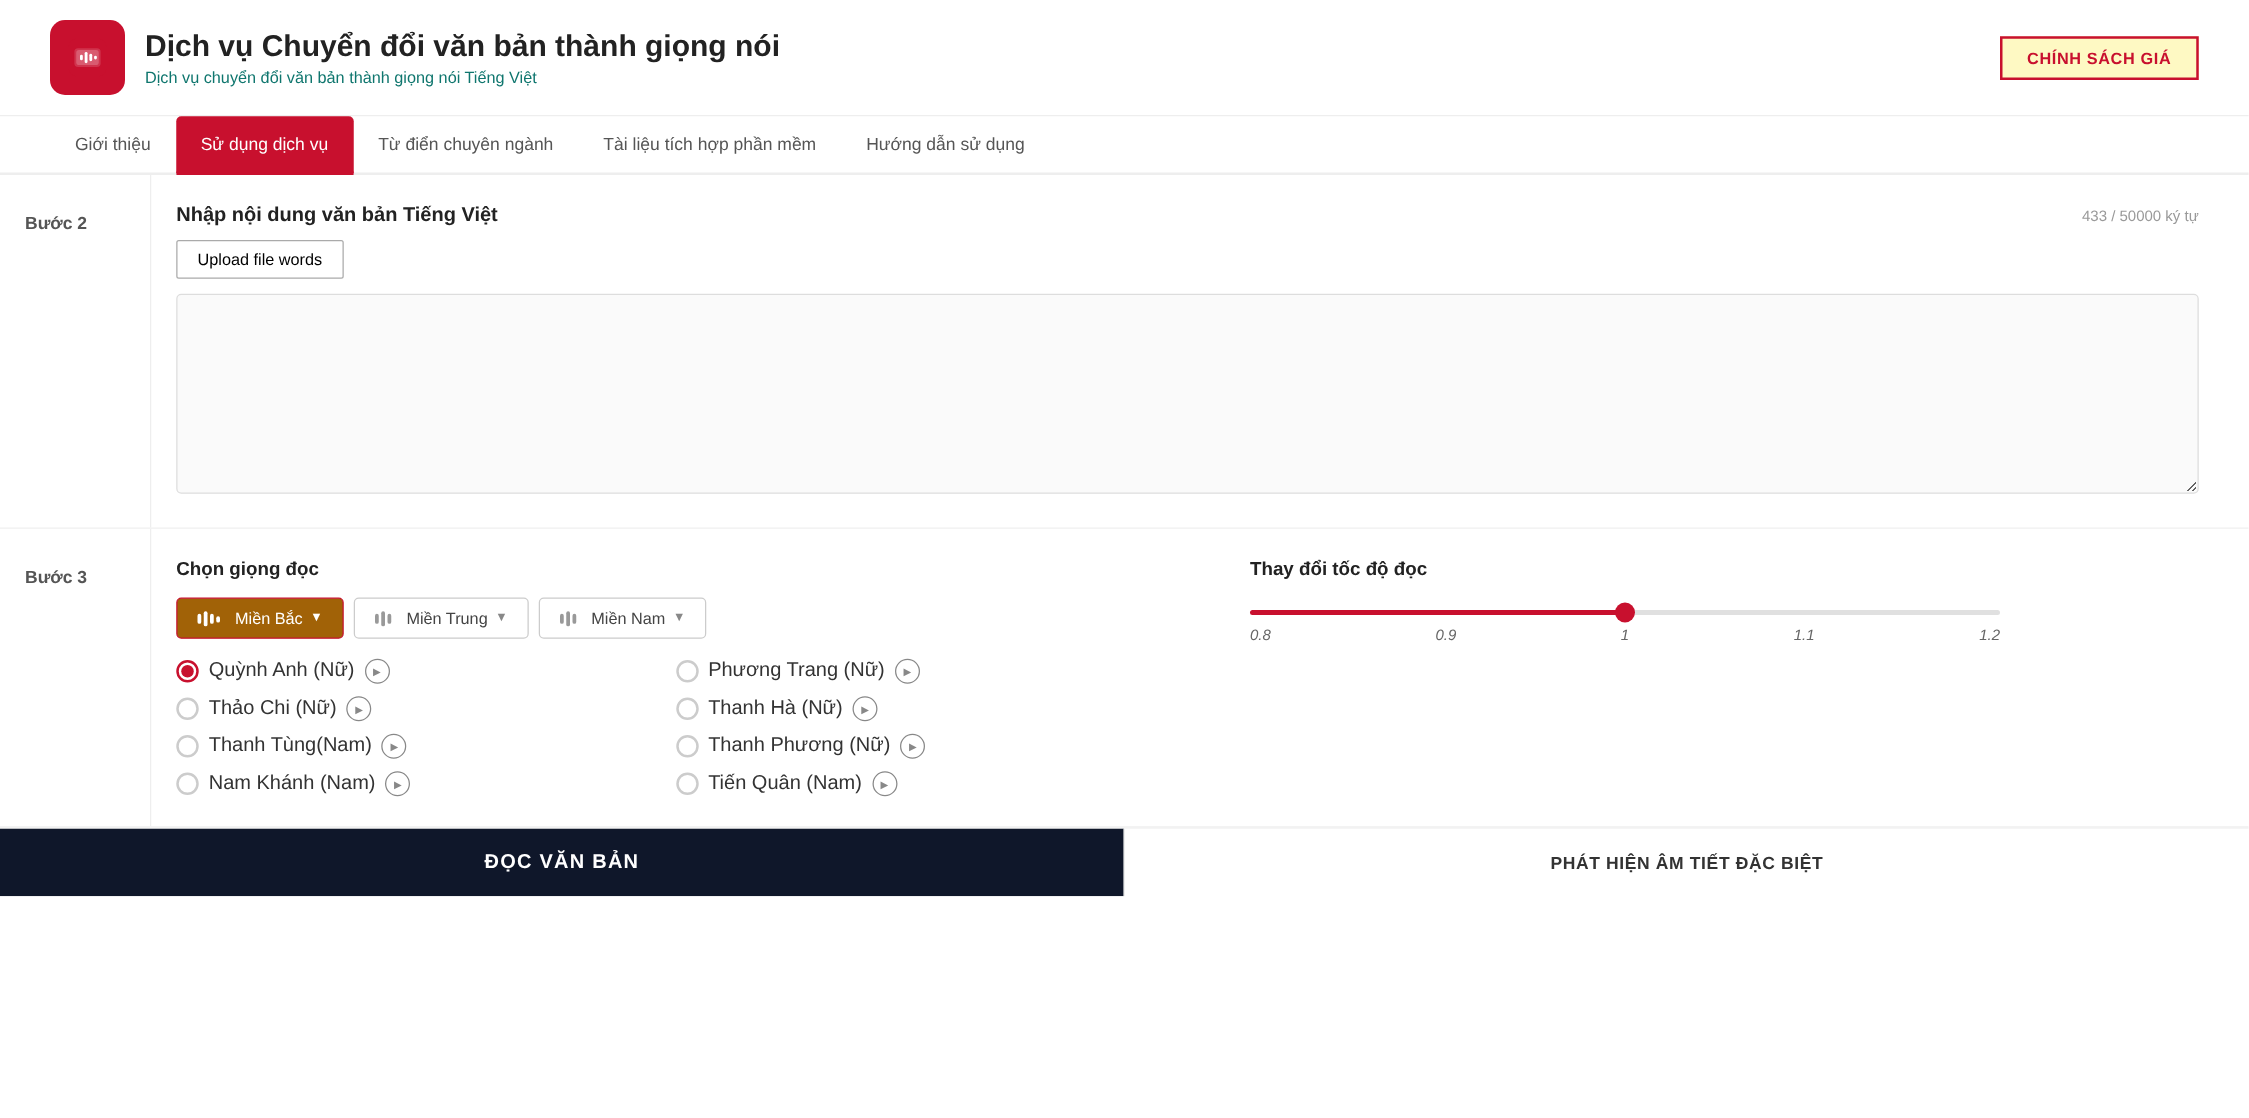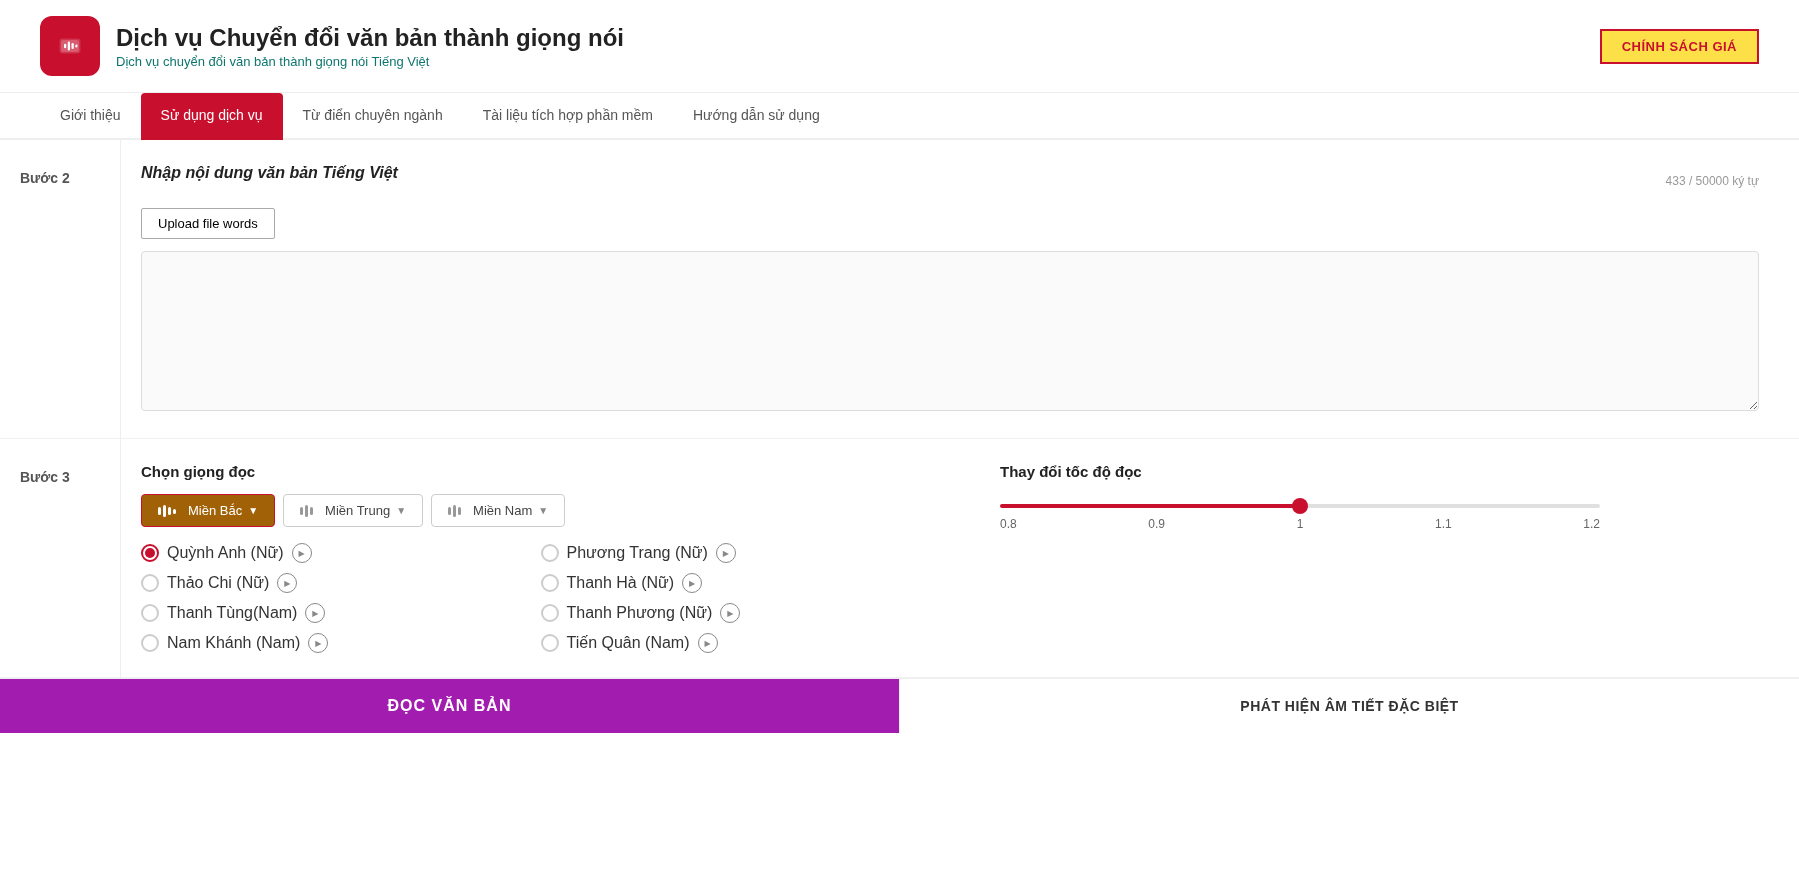--- a/index.html
+++ b/index.html
@@ -27,21 +27,21 @@
       align-items: center;
       justify-content: center;
     }
     .logo svg { width: 30px; height: 30px; }
     .header-title { }
     .header-title h1 { font-size: 24px; font-weight: 700; color: #222; }
     .header-title p { font-size: 13px; color: #0f766e; margin-top: 2px; }
     .pricing-btn {
       border: 2px solid #c8102e;
       color: #c8102e;
-      background: #fde047;
+      background: #fef9c3;
       padding: 8px 20px;
       font-size: 13px;
       font-weight: 700;
       cursor: pointer;
       letter-spacing: 0.5px;
     }
 
     
     .nav-tabs {
       display: flex;
@@ -219,21 +219,21 @@
       cursor: pointer;
     }
 
     
     .bottom-bar {
       display: flex;
       border-top: 1px solid #eee;
     }
     .read-btn {
       flex: 1;
-      background: #a21caf;
+      background: #0f172a;
       color: #fff;
       border: none;
       padding: 18px;
       font-size: 16px;
       font-weight: 700;
       cursor: pointer;
       letter-spacing: 1px;
     }
     .detect-btn {
       flex: 1;
@@ -293,21 +293,21 @@
   <div class="nav-tab">Tài liệu tích hợp phần mềm</div>
   <div class="nav-tab">Hướng dẫn sử dụng</div>
 </div>
 
 <div style="display:flex; flex-direction:column; width:100%;">
 
   <div style="display:flex; border-bottom: 1px solid #f0f0f0;">
     <div class="step-num" style="padding: 30px 20px; min-width:120px;">Bước 2</div>
     <div style="flex:1; padding: 24px 40px 24px 20px; border-left: 1px solid #eee;">
       <div style="display:flex; justify-content:space-between; align-items:center; margin-bottom:10px;">
-        <div class="section-title" style="margin-bottom:16px;font-style:italic;">Nhập nội dung văn bản Tiếng Việt</div>
+        <div class="section-title" style="margin-bottom:0;">Nhập nội dung văn bản Tiếng Việt</div>
         <span style="font-size:12px; color:#999;">433 / 50000 ký tự</span>
       </div>
       <button class="upload-btn">Upload file words</button>
       <div class="text-area-wrapper">
         <textarea class="text-input" style=""></textarea>
       </div>
     </div>
   </div>
 
   <div style="display:flex; border-bottom: 1px solid #f0f0f0;">
@@ -400,21 +400,21 @@
             <span class="voice-name">Tiến Quân (Nam)</span>
             <div class="play-btn">▶</div>
           </div>
         </div>
       </div>
 
       <div class="speed-section">
         <div class="sub-title">Thay đổi tốc độ đọc</div>
         <div class="speed-slider-container">
           <input type="range" min="0" max="100" value="50" style="width: 600px;">
-          <div class="speed-labels" style="width:600px;">
+          <div class="speed-labels" style="width:600px;font-style:italic;">
             <span>0.8</span>
             <span>0.9</span>
             <span>1</span>
             <span>1.1</span>
             <span>1.2</span>
           </div>
         </div>
       </div>
     </div>
   </div>

